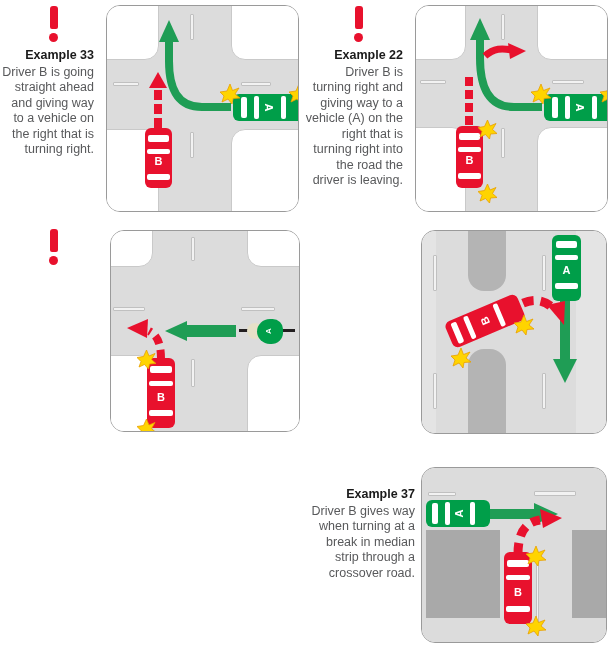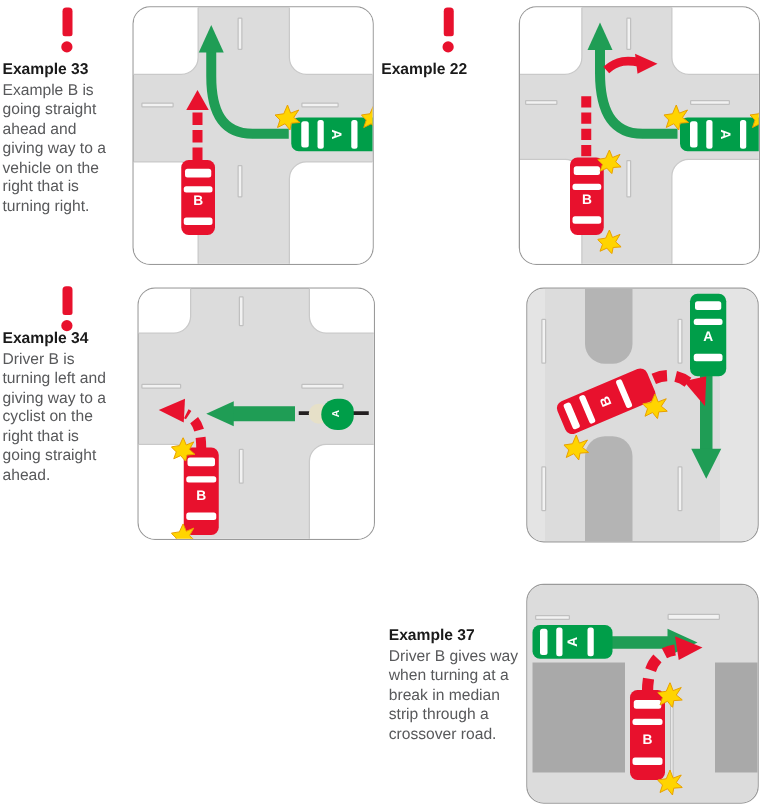--- a/index.html
+++ b/index.html
@@ -9,21 +9,21 @@
     background: #ffffff;
     font-family: "Liberation Sans", sans-serif;
     overflow: hidden;
   }
   #page { position: relative; width: 611px; height: 648px; }
 
   
   .example { position: absolute; }
   .caption {
     position: absolute;
-    text-align: left;
+    text-align: right;
     line-height: 15.5px;
   }
   .caption .title {
     display: block;
     font-weight: bold;
     font-size: 12.5px;
     color: #1a1a1a;
     margin-bottom: 1px;
     white-space: nowrap;
   }
@@ -134,21 +134,21 @@
 
   <div class="example" style="left:0;top:0;width:305px;height:220px;">
 
     <div class="bang" style="left:49px;top:6px;">
       <div class="bar"></div>
         <div class="dot"></div>
     </div>
 
     <div class="caption" style="left:2px;top:48px;width:92px;">
       <span class="title">Example 33</span>
-      <span class="body">Example B is going straight ahead and giving way to a vehicle on the right that is turning right.</span>
+      <span class="body">Driver B is going straight ahead and giving way to a vehicle on the right that is turning right.</span>
     </div>
 
     <div class="panel" style="left:106px;top:5px;width:193px;height:207px;">
       <div class="scene">
         <div class="road" style="left:0;top:0;right:0;bottom:0;"></div>
         <div class="kerb-block" style="left:-8px;top:-8px;width:60px;height:62px;border-radius:0 0 14px 0;"></div>
         <div class="kerb-block" style="right:-8px;top:-8px;width:75px;height:62px;border-radius:0 0 0 14px;"></div>
         <div class="kerb-block" style="left:-8px;bottom:-8px;width:60px;height:90px;border-radius:0 14px 0 0;"></div>
         <div class="kerb-block" style="right:-8px;bottom:-8px;width:75px;height:90px;border-radius:14px 0 0 0;"></div>
 
@@ -196,20 +196,21 @@
 
   <div class="example" style="left:305px;top:0;width:306px;height:220px;">
 
     <div class="bang" style="left:49px;top:6px;">
       <div class="bar"></div>
         <div class="dot"></div>
     </div>
 
     <div class="caption" style="left:0;top:48px;width:98px;">
       <span class="title">Example 22</span>
+      <span class="body">Driver B is turning right and giving way to a vehicle (A) on the right that is turning right into the road the driver is leaving.</span>
     </div>
 
     <div class="panel" style="left:110px;top:5px;width:193px;height:207px;">
       <div class="scene">
         <div class="road" style="left:0;top:0;right:0;bottom:0;"></div>
         <div class="kerb-block" style="left:-8px;top:-8px;width:58px;height:62px;border-radius:0 0 14px 0;"></div>
         <div class="kerb-block" style="right:-8px;top:-8px;width:78px;height:62px;border-radius:0 0 0 14px;"></div>
         <div class="kerb-block" style="left:-8px;bottom:-8px;width:58px;height:92px;border-radius:0 14px 0 0;"></div>
         <div class="kerb-block" style="right:-8px;bottom:-8px;width:78px;height:92px;border-radius:14px 0 0 0;"></div>
 
@@ -265,24 +266,20 @@
     </div>
   </div>
 
   <div class="example" style="left:0;top:225px;width:305px;height:215px;">
 
     <div class="bang" style="left:49px;top:4px;">
       <div class="bar"></div>
         <div class="dot"></div>
     </div>
 
-    <div class="caption" style="left:2px;top:38px;width:92px;">
-      <span class="title">Example 34</span>
-      <span class="body">Driver B is turning left and giving way to a cyclist on the right that is going straight ahead.</span>
-    </div>
 
     <div class="panel" style="left:110px;top:5px;width:190px;height:202px;">
       <div class="scene">
         <div class="road" style="left:0;top:0;right:0;bottom:0;"></div>
         <div class="kerb-block" style="left:-8px;top:-8px;width:50px;height:44px;border-radius:0 0 14px 0;"></div>
         <div class="kerb-block" style="right:-8px;top:-8px;width:60px;height:44px;border-radius:0 0 0 14px;"></div>
         <div class="kerb-block" style="left:-8px;bottom:-8px;width:50px;height:84px;border-radius:0 14px 0 0;"></div>
         <div class="kerb-block" style="right:-8px;bottom:-8px;width:60px;height:84px;border-radius:14px 0 0 0;"></div>
 
         <div class="lane-dash" style="left:80px;top:6px;width:4px;height:24px;"></div>
@@ -371,21 +368,21 @@
         </svg>
         <svg class="burst" style="left:29px;top:117px;" width="20" height="20">
           <polygon points="10,0 12.5,6.5 19,4 15,10 20,14 13,14.5 12,20 8,15 2,18 4,12 0,8 7,7" fill="#ffd400" stroke="#e8a000" stroke-width="0.8"></polygon>
         </svg>
       </div>
     </div>
   </div>
 
   <div class="example" style="left:305px;top:463px;width:306px;height:185px;">
 
-    <div class="caption" style="left:6px;top:38px;width:104px;">
+    <div class="caption" style="left:6px;top:24px;width:104px;">
       <span class="title">Example 37</span>
       <span class="body">Driver B gives way when turning at a break in median strip through a crossover road.</span>
     </div>
 
     <div class="panel" style="left:116px;top:4px;width:186px;height:176px;">
       <div class="scene">
         <div class="road" style="left:0;top:0;right:0;bottom:0;background:#dcdcdc;"></div>
 
         <div class="building" style="left:4px;top:62px;width:74px;height:88px;"></div>
         <div class="building" style="left:150px;top:62px;width:46px;height:88px;"></div>

